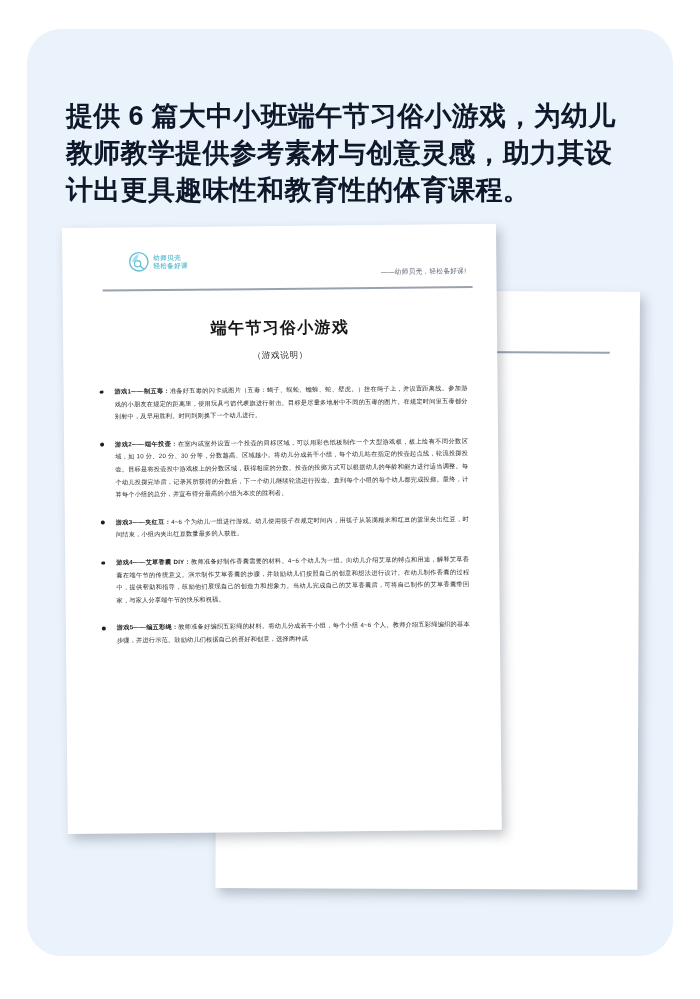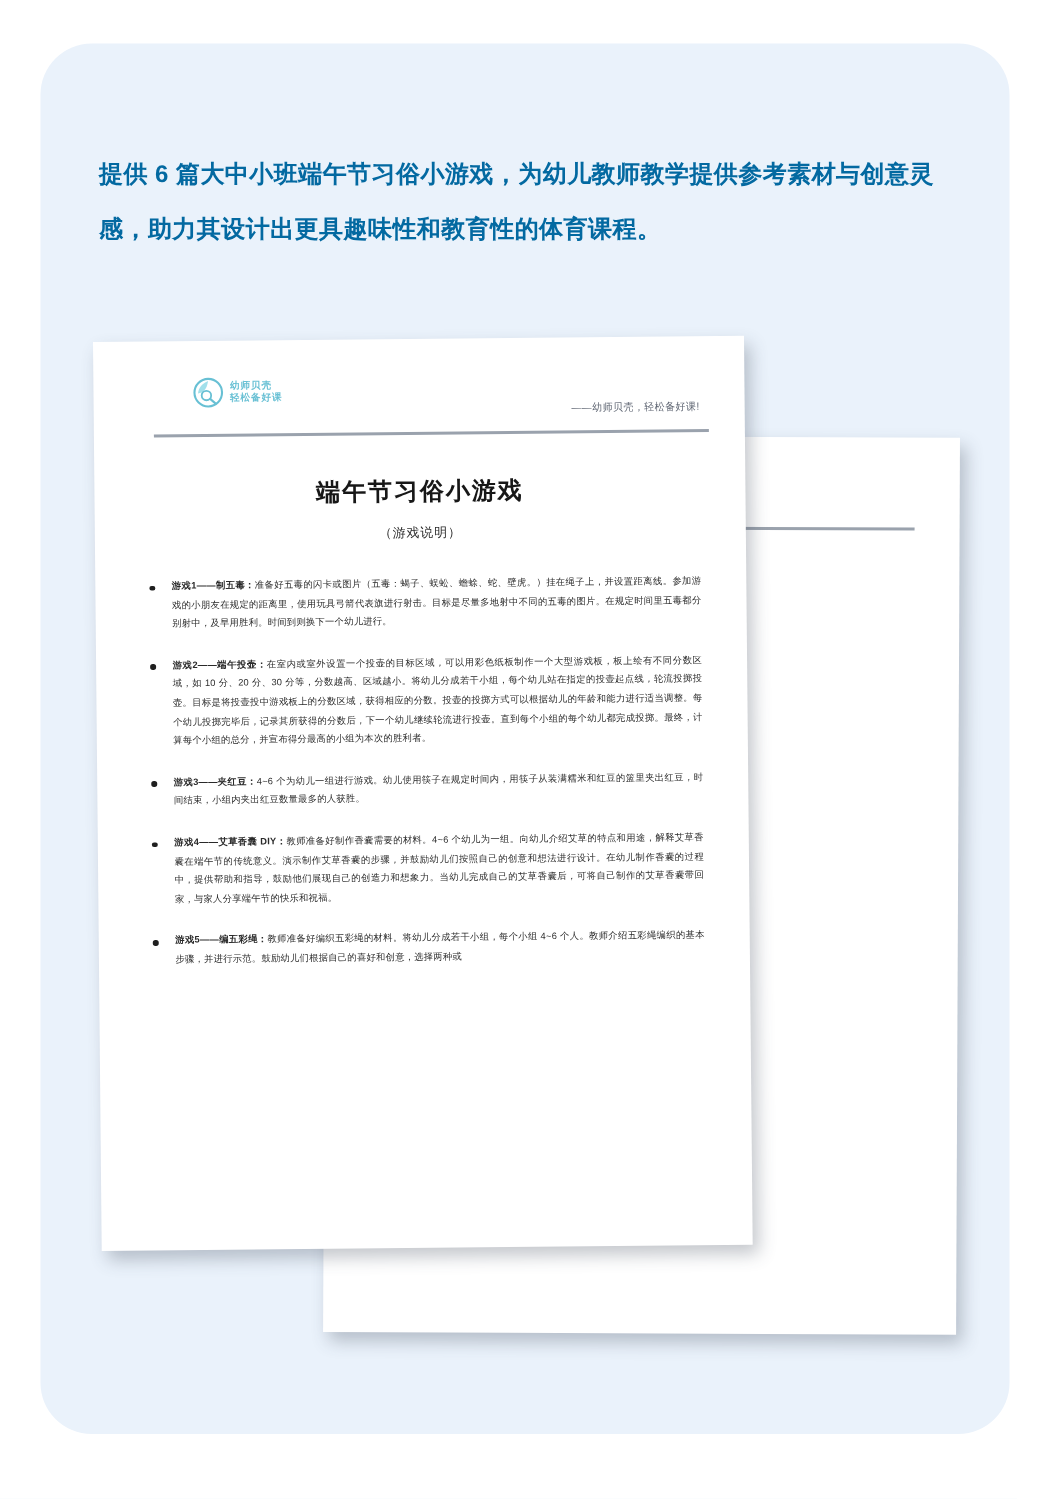--- a/index.html
+++ b/index.html
@@ -29,23 +29,23 @@
     background: #eaf2fb;
     border-radius: 34px;
   }
 
   
   #intro {
     position: absolute;
     left: 66px;
     top: 98px;
     width: 570px;
-    font-size: 16px;
+    font-size: 27px;
     line-height: 37px;
-    color: #0369a1;
+    color: #0f172a;
     font-weight: 600;
     letter-spacing: .3px;
     white-space: pre-wrap;
   }
 
   
   .doc {
     position: absolute;
     background: #ffffff;
     box-shadow: 4px 6px 11px rgba(60, 70, 85, .30);

